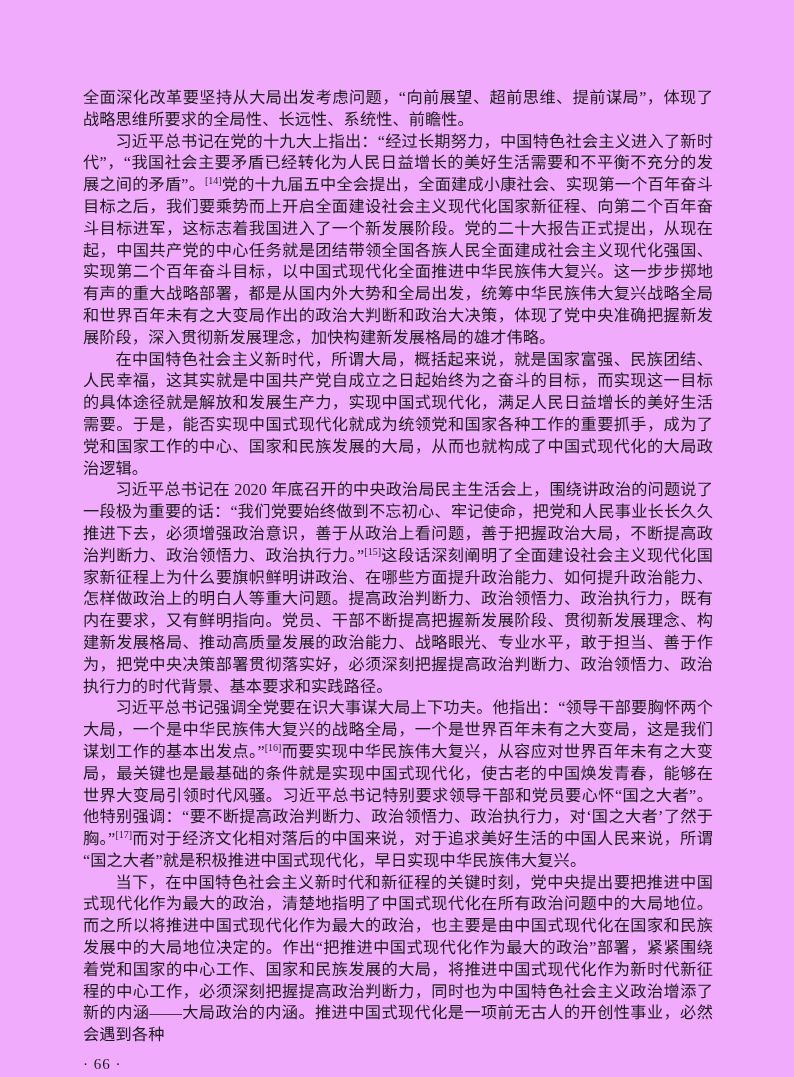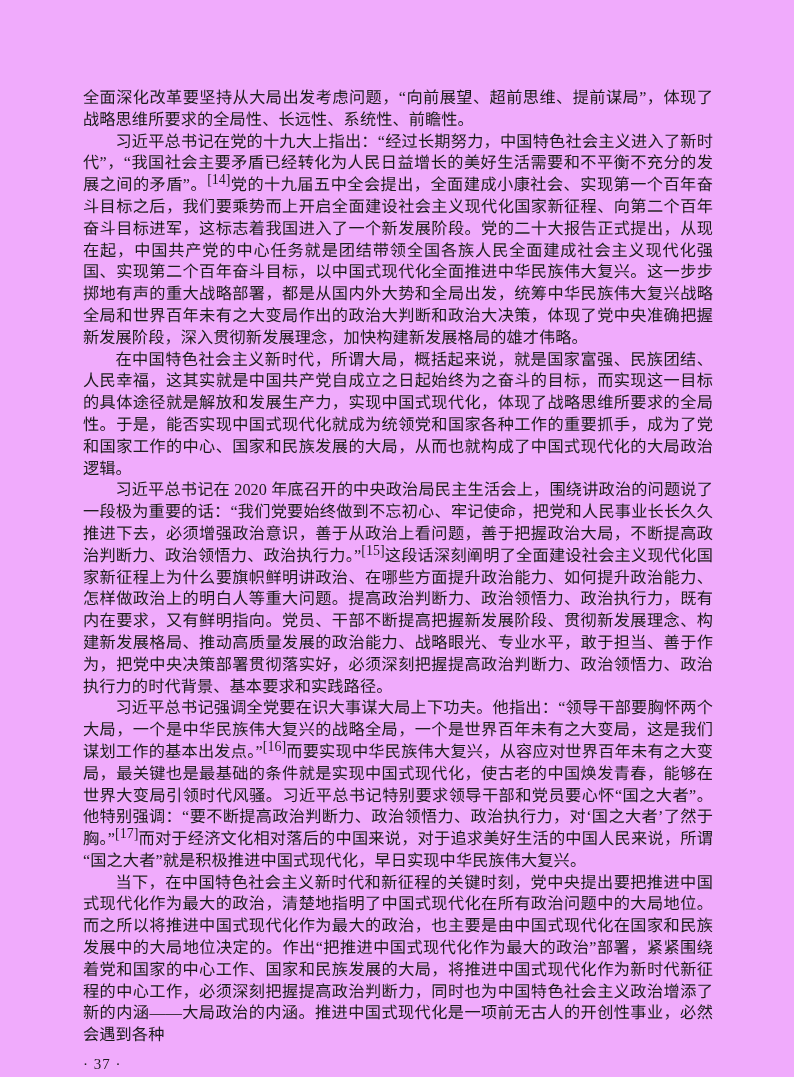--- a/index.html
+++ b/index.html
@@ -27,39 +27,39 @@
     letter-spacing: 0.1px;
   }
   .para {
     margin: 0;
     word-break: break-all;
   }
   .para.indent {
     text-indent: 2em;
   }
   sup.citation {
-    font-size: 14px;
+    font-size: 10px;
     line-height: 0;
     vertical-align: super;
     letter-spacing: 0;
   }
   .page-footer {
     margin-top: 9px;
     font-size: 15px;
     letter-spacing: 1px;
   }
 </style>
 </head>
 <body>
 
 <div class="page">
   <main class="text-block">
       <p class="para"><span>全面深化改革要坚持从大局出发考虑问题，“向前展望、超前思维、提前谋局”，体现了战略思维所要求的全局性、长远性、系统性、前瞻性。</span></p>
       <p class="para indent"><span>习近平总书记在党的十九大上指出：“经过长期努力，中国特色社会主义进入了新时代”，“我国社会主要矛盾已经转化为人民日益增长的美好生活需要和不平衡不充分的发展之间的矛盾”。</span><sup class="citation">[14]</sup><span>党的十九届五中全会提出，全面建成小康社会、实现第一个百年奋斗目标之后，我们要乘势而上开启全面建设社会主义现代化国家新征程、向第二个百年奋斗目标进军，这标志着我国进入了一个新发展阶段。党的二十大报告正式提出，从现在起，中国共产党的中心任务就是团结带领全国各族人民全面建成社会主义现代化强国、实现第二个百年奋斗目标，以中国式现代化全面推进中华民族伟大复兴。这一步步掷地有声的重大战略部署，都是从国内外大势和全局出发，统筹中华民族伟大复兴战略全局和世界百年未有之大变局作出的政治大判断和政治大决策，体现了党中央准确把握新发展阶段，深入贯彻新发展理念，加快构建新发展格局的雄才伟略。</span></p>
-      <p class="para indent"><span>在中国特色社会主义新时代，所谓大局，概括起来说，就是国家富强、民族团结、人民幸福，这其实就是中国共产党自成立之日起始终为之奋斗的目标，而实现这一目标的具体途径就是解放和发展生产力，实现中国式现代化，体现了战略思维所要求的全局性。于是，能否实现中国式现代化就成为统领党和国家各种工作的重要抓手，成为了党和国家工作的中心、国家和民族发展的大局，从而也就构成了中国式现代化的大局政治逻辑。</span></p>
+      <p class="para indent"><span>在中国特色社会主义新时代，所谓大局，概括起来说，就是国家富强、民族团结、人民幸福，这其实就是中国共产党自成立之日起始终为之奋斗的目标，而实现这一目标的具体途径就是解放和发展生产力，实现中国式现代化，满足人民日益增长的美好生活需要。于是，能否实现中国式现代化就成为统领党和国家各种工作的重要抓手，成为了党和国家工作的中心、国家和民族发展的大局，从而也就构成了中国式现代化的大局政治逻辑。</span></p>
       <p class="para indent"><span>习近平总书记在 2020 年底召开的中央政治局民主生活会上，围绕讲政治的问题说了一段极为重要的话：“我们党要始终做到不忘初心、牢记使命，把党和人民事业长长久久推进下去，必须增强政治意识，善于从政治上看问题，善于把握政治大局，不断提高政治判断力、政治领悟力、政治执行力。”</span><sup class="citation">[15]</sup><span>这段话深刻阐明了全面建设社会主义现代化国家新征程上为什么要旗帜鲜明讲政治、在哪些方面提升政治能力、如何提升政治能力、怎样做政治上的明白人等重大问题。提高政治判断力、政治领悟力、政治执行力，既有内在要求，又有鲜明指向。党员、干部不断提高把握新发展阶段、贯彻新发展理念、构建新发展格局、推动高质量发展的政治能力、战略眼光、专业水平，敢于担当、善于作为，把党中央决策部署贯彻落实好，必须深刻把握提高政治判断力、政治领悟力、政治执行力的时代背景、基本要求和实践路径。</span></p>
       <p class="para indent"><span>习近平总书记强调全党要在识大事谋大局上下功夫。他指出：“领导干部要胸怀两个大局，一个是中华民族伟大复兴的战略全局，一个是世界百年未有之大变局，这是我们谋划工作的基本出发点。”</span><sup class="citation">[16]</sup><span>而要实现中华民族伟大复兴，从容应对世界百年未有之大变局，最关键也是最基础的条件就是实现中国式现代化，使古老的中国焕发青春，能够在世界大变局引领时代风骚。习近平总书记特别要求领导干部和党员要心怀“国之大者”。他特别强调：“要不断提高政治判断力、政治领悟力、政治执行力，对‘国之大者’了然于胸。”</span><sup class="citation">[17]</sup><span>而对于经济文化相对落后的中国来说，对于追求美好生活的中国人民来说，所谓“国之大者”就是积极推进中国式现代化，早日实现中华民族伟大复兴。</span></p>
       <p class="para indent"><span>当下，在中国特色社会主义新时代和新征程的关键时刻，党中央提出要把推进中国式现代化作为最大的政治，清楚地指明了中国式现代化在所有政治问题中的大局地位。而之所以将推进中国式现代化作为最大的政治，也主要是由中国式现代化在国家和民族发展中的大局地位决定的。作出“把推进中国式现代化作为最大的政治”部署，紧紧围绕着党和国家的中心工作、国家和民族发展的大局，将推进中国式现代化作为新时代新征程的中心工作，必须深刻把握提高政治判断力，同时也为中国特色社会主义政治增添了新的内涵——大局政治的内涵。推进中国式现代化是一项前无古人的开创性事业，必然会遇到各种</span></p>
     </main>
   <div class="page-footer">
-    <span>· 37 ·</span>
+    <span>· 66 ·</span>
   </div>
 </div>
 
 </body></html>

